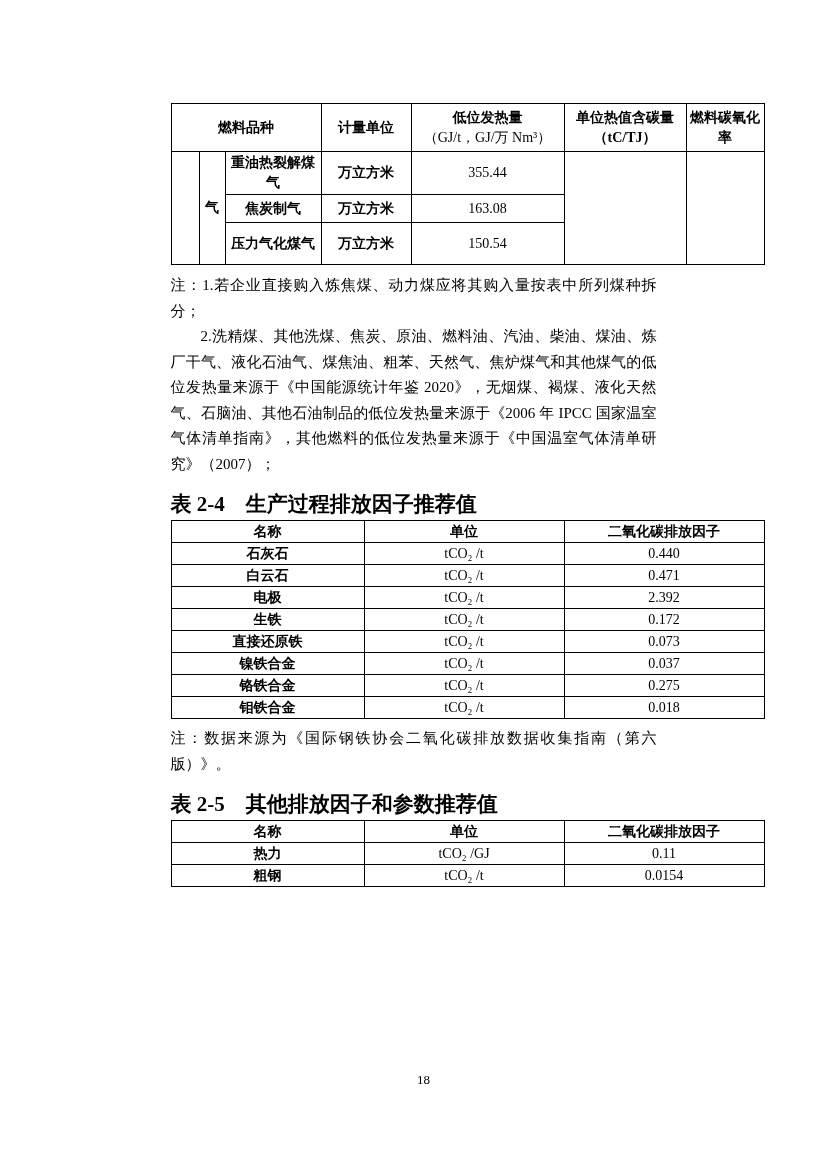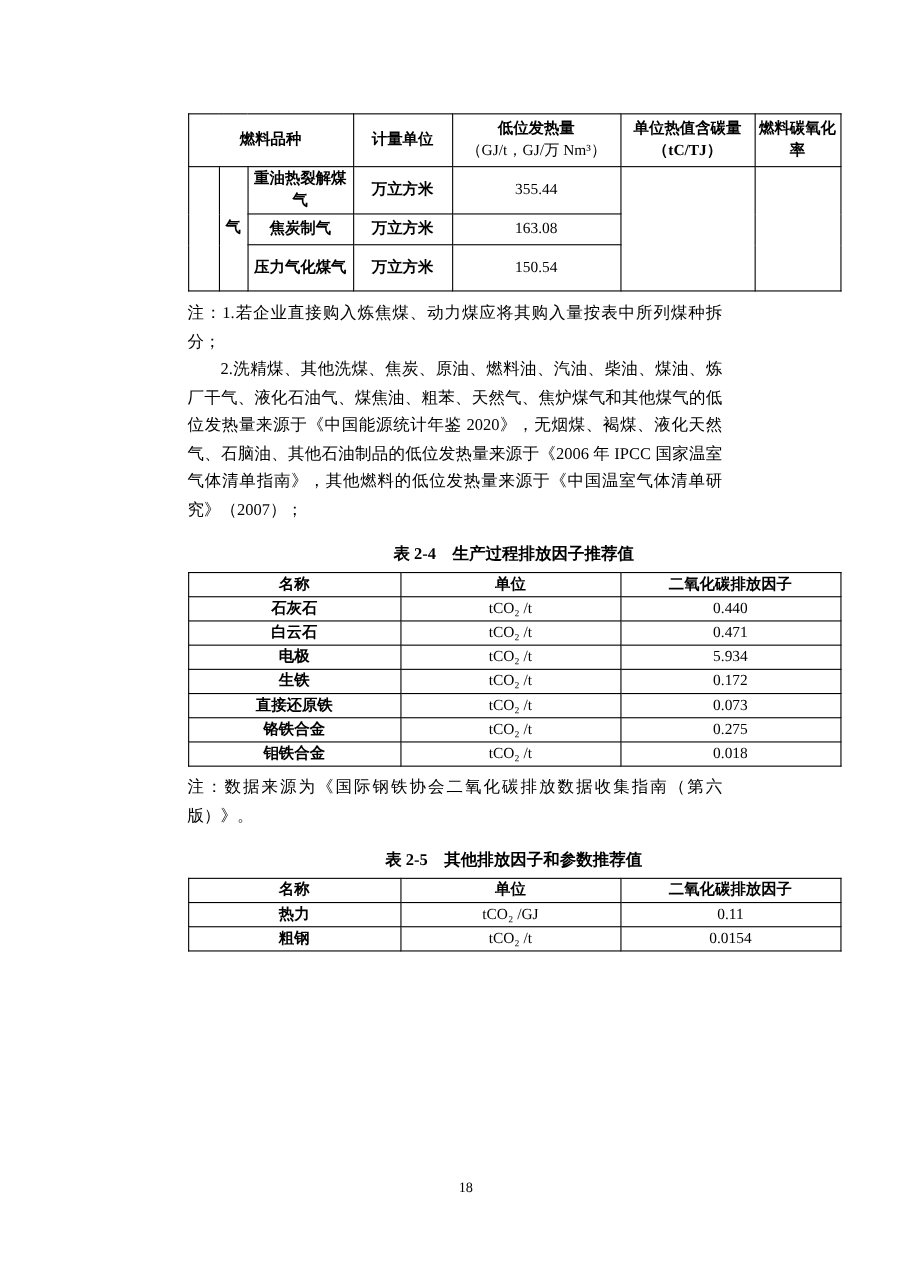--- a/index.html
+++ b/index.html
@@ -49,23 +49,22 @@
   .note-p {
     font-size: 15px;
     line-height: 25.5px;
     text-align: justify;
   }
   .note-indent { text-indent: 2em; }
 
   
   .tbl-title {
     margin-top: 17px;
-    font-size: 15px;
+    font-size: 21px;
     font-weight: bold;
-    text-align: center;
     width: 593px;
     line-height: 20px;
     margin-bottom: 6px;
   }
   .data-table td, .data-table th { height: 22px; padding: 0 3px; }
   .data-table th { font-weight: bold; }
   .single-note { margin-top: 7px; }
 
   .page-number {
     position: absolute;
@@ -152,31 +151,36 @@
           <td>0.440</td>
         </tr>
         <tr>
           <td class="b">白云石</td>
           <td>tCO₂ /t</td>
           <td>0.471</td>
         </tr>
         <tr>
           <td class="b">电极</td>
           <td>tCO₂ /t</td>
-          <td>5.934</td>
+          <td>2.392</td>
         </tr>
         <tr>
           <td class="b">生铁</td>
           <td>tCO₂ /t</td>
           <td>0.172</td>
         </tr>
         <tr>
           <td class="b">直接还原铁</td>
           <td>tCO₂ /t</td>
           <td>0.073</td>
+        </tr>
+        <tr>
+          <td class="b">镍铁合金</td>
+          <td>tCO₂ /t</td>
+          <td>0.037</td>
         </tr>
         <tr>
           <td class="b">铬铁合金</td>
           <td>tCO₂ /t</td>
           <td>0.275</td>
         </tr>
         <tr>
           <td class="b">钼铁合金</td>
           <td>tCO₂ /t</td>
           <td>0.018</td>

